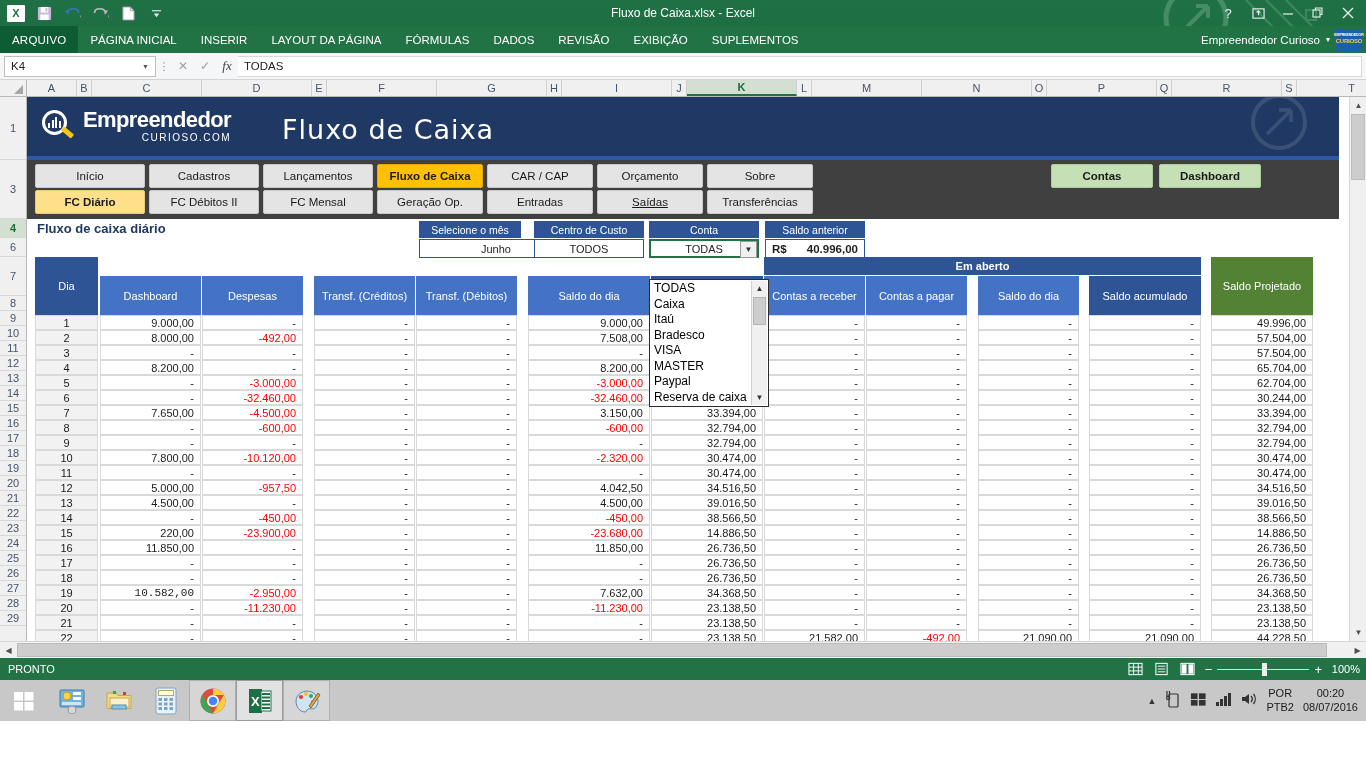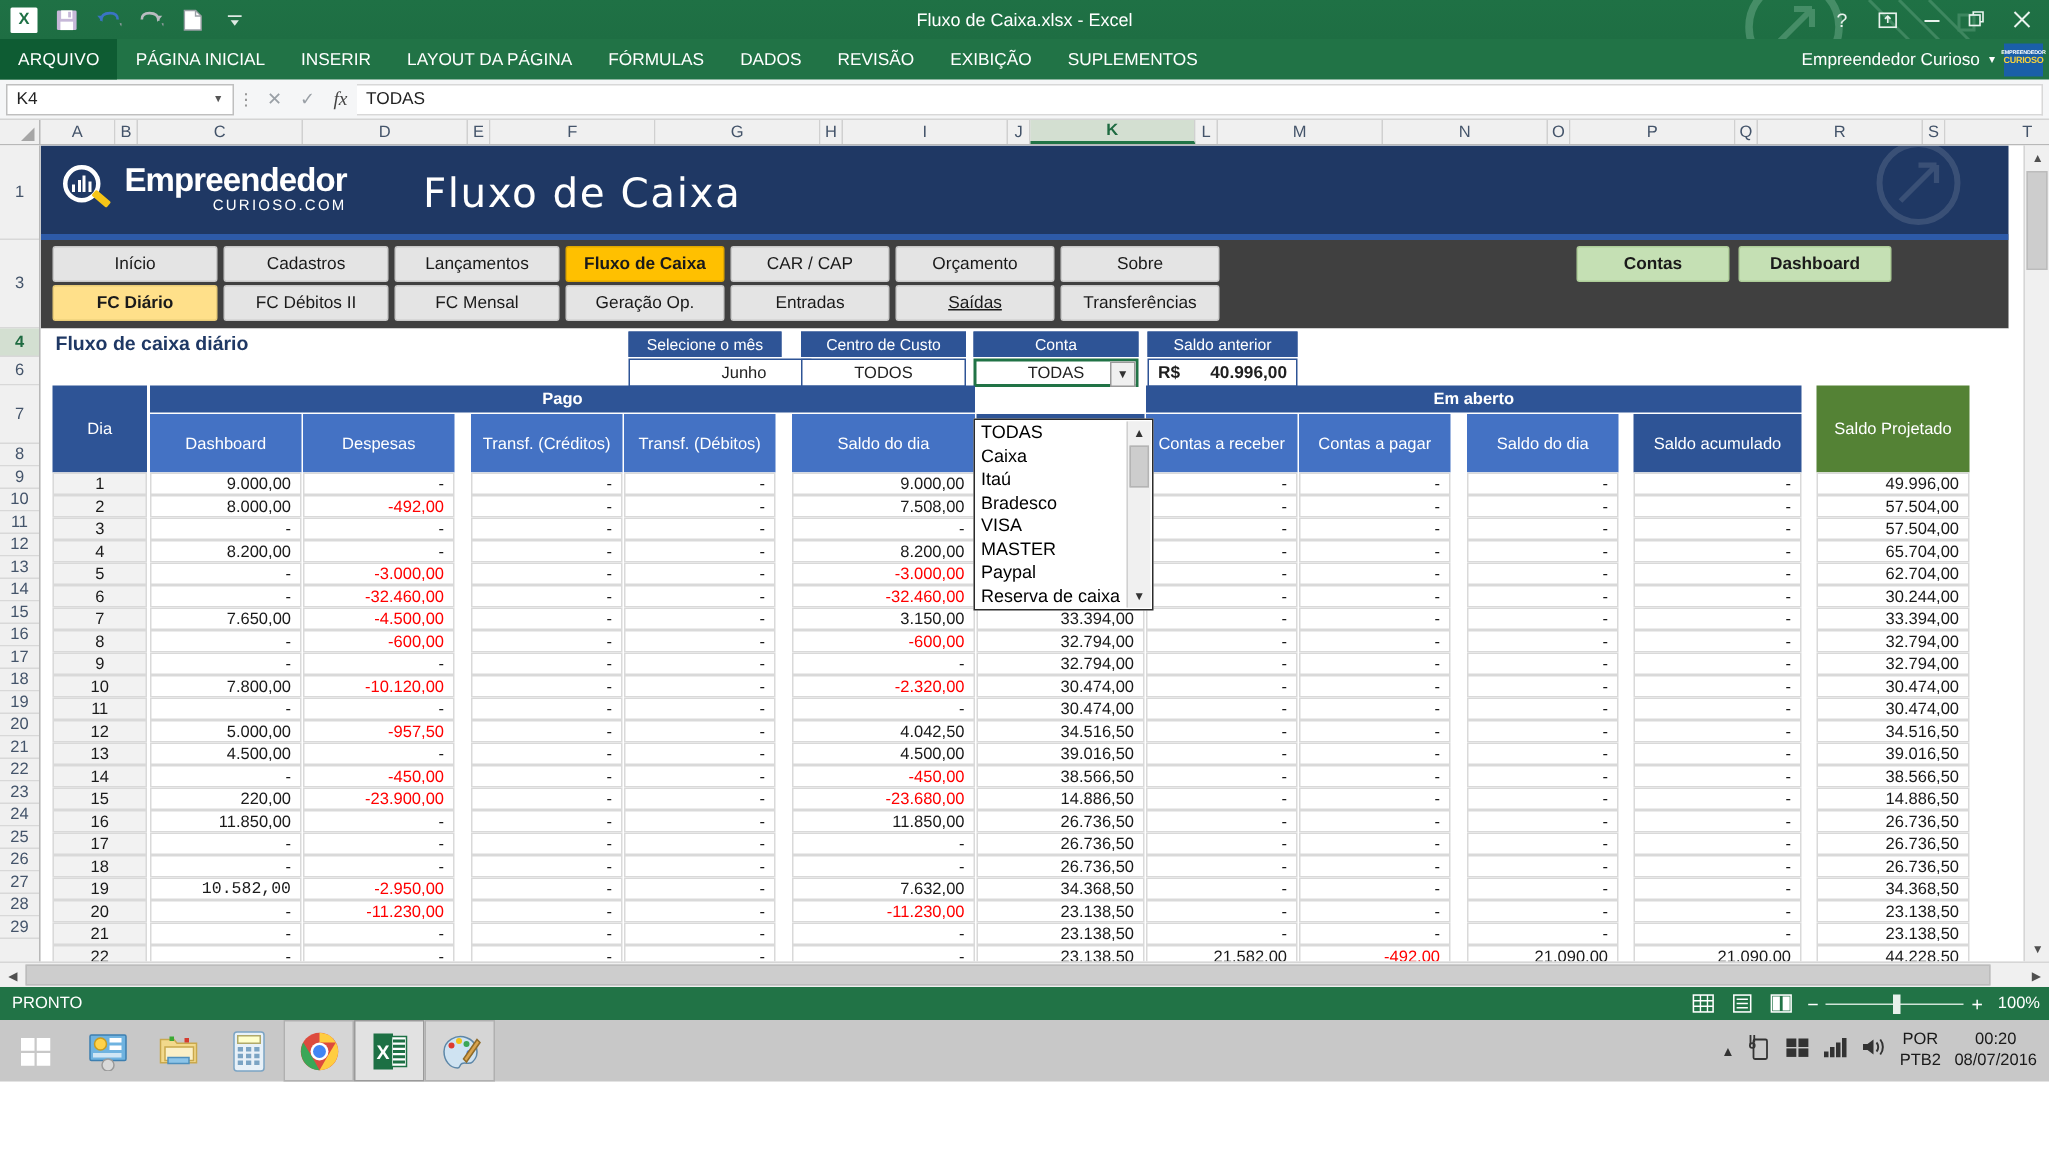--- a/index.html
+++ b/index.html
@@ -516,21 +516,20 @@
 
       <div class="blue-head" style="left:738px; top:2px; width:100px;">Saldo anterior</div>
       <div class="saldo-ant-cell" style="left:738px; top:20px; width:100px;">
         <span>R$</span>
         <span>40.996,00</span>
       </div>
     </div>
 
     <div class="tablezone">
 
-      <div class="tbl-group" style="left:73px; top:0px; width:550px;">Pago</div>
       <div class="tbl-group" style="left:737px; top:0px; width:437px;">Em aberto</div>
 
       <div class="tbl-col darkblue" style="left:8px; top:0px; width:63px; height:58px;">Dia</div>
       <div class="tbl-col" style="left:73px; top:19px; width:101px; height:39px;">Dashboard</div>
       <div class="tbl-col" style="left:175px; top:19px; width:101px; height:39px;">Despesas</div>
       <div class="tbl-col" style="left:287px; top:19px; width:101px; height:39px;">Transf. (Créditos)</div>
       <div class="tbl-col" style="left:389px; top:19px; width:101px; height:39px;">Transf. (Débitos)</div>
       <div class="tbl-col" style="left:501px; top:19px; width:122px; height:39px;">Saldo do dia</div>
       <div class="tbl-col darkblue" style="left:624px; top:19px; width:112px; height:39px;">Saldo acumulado</div>
 

